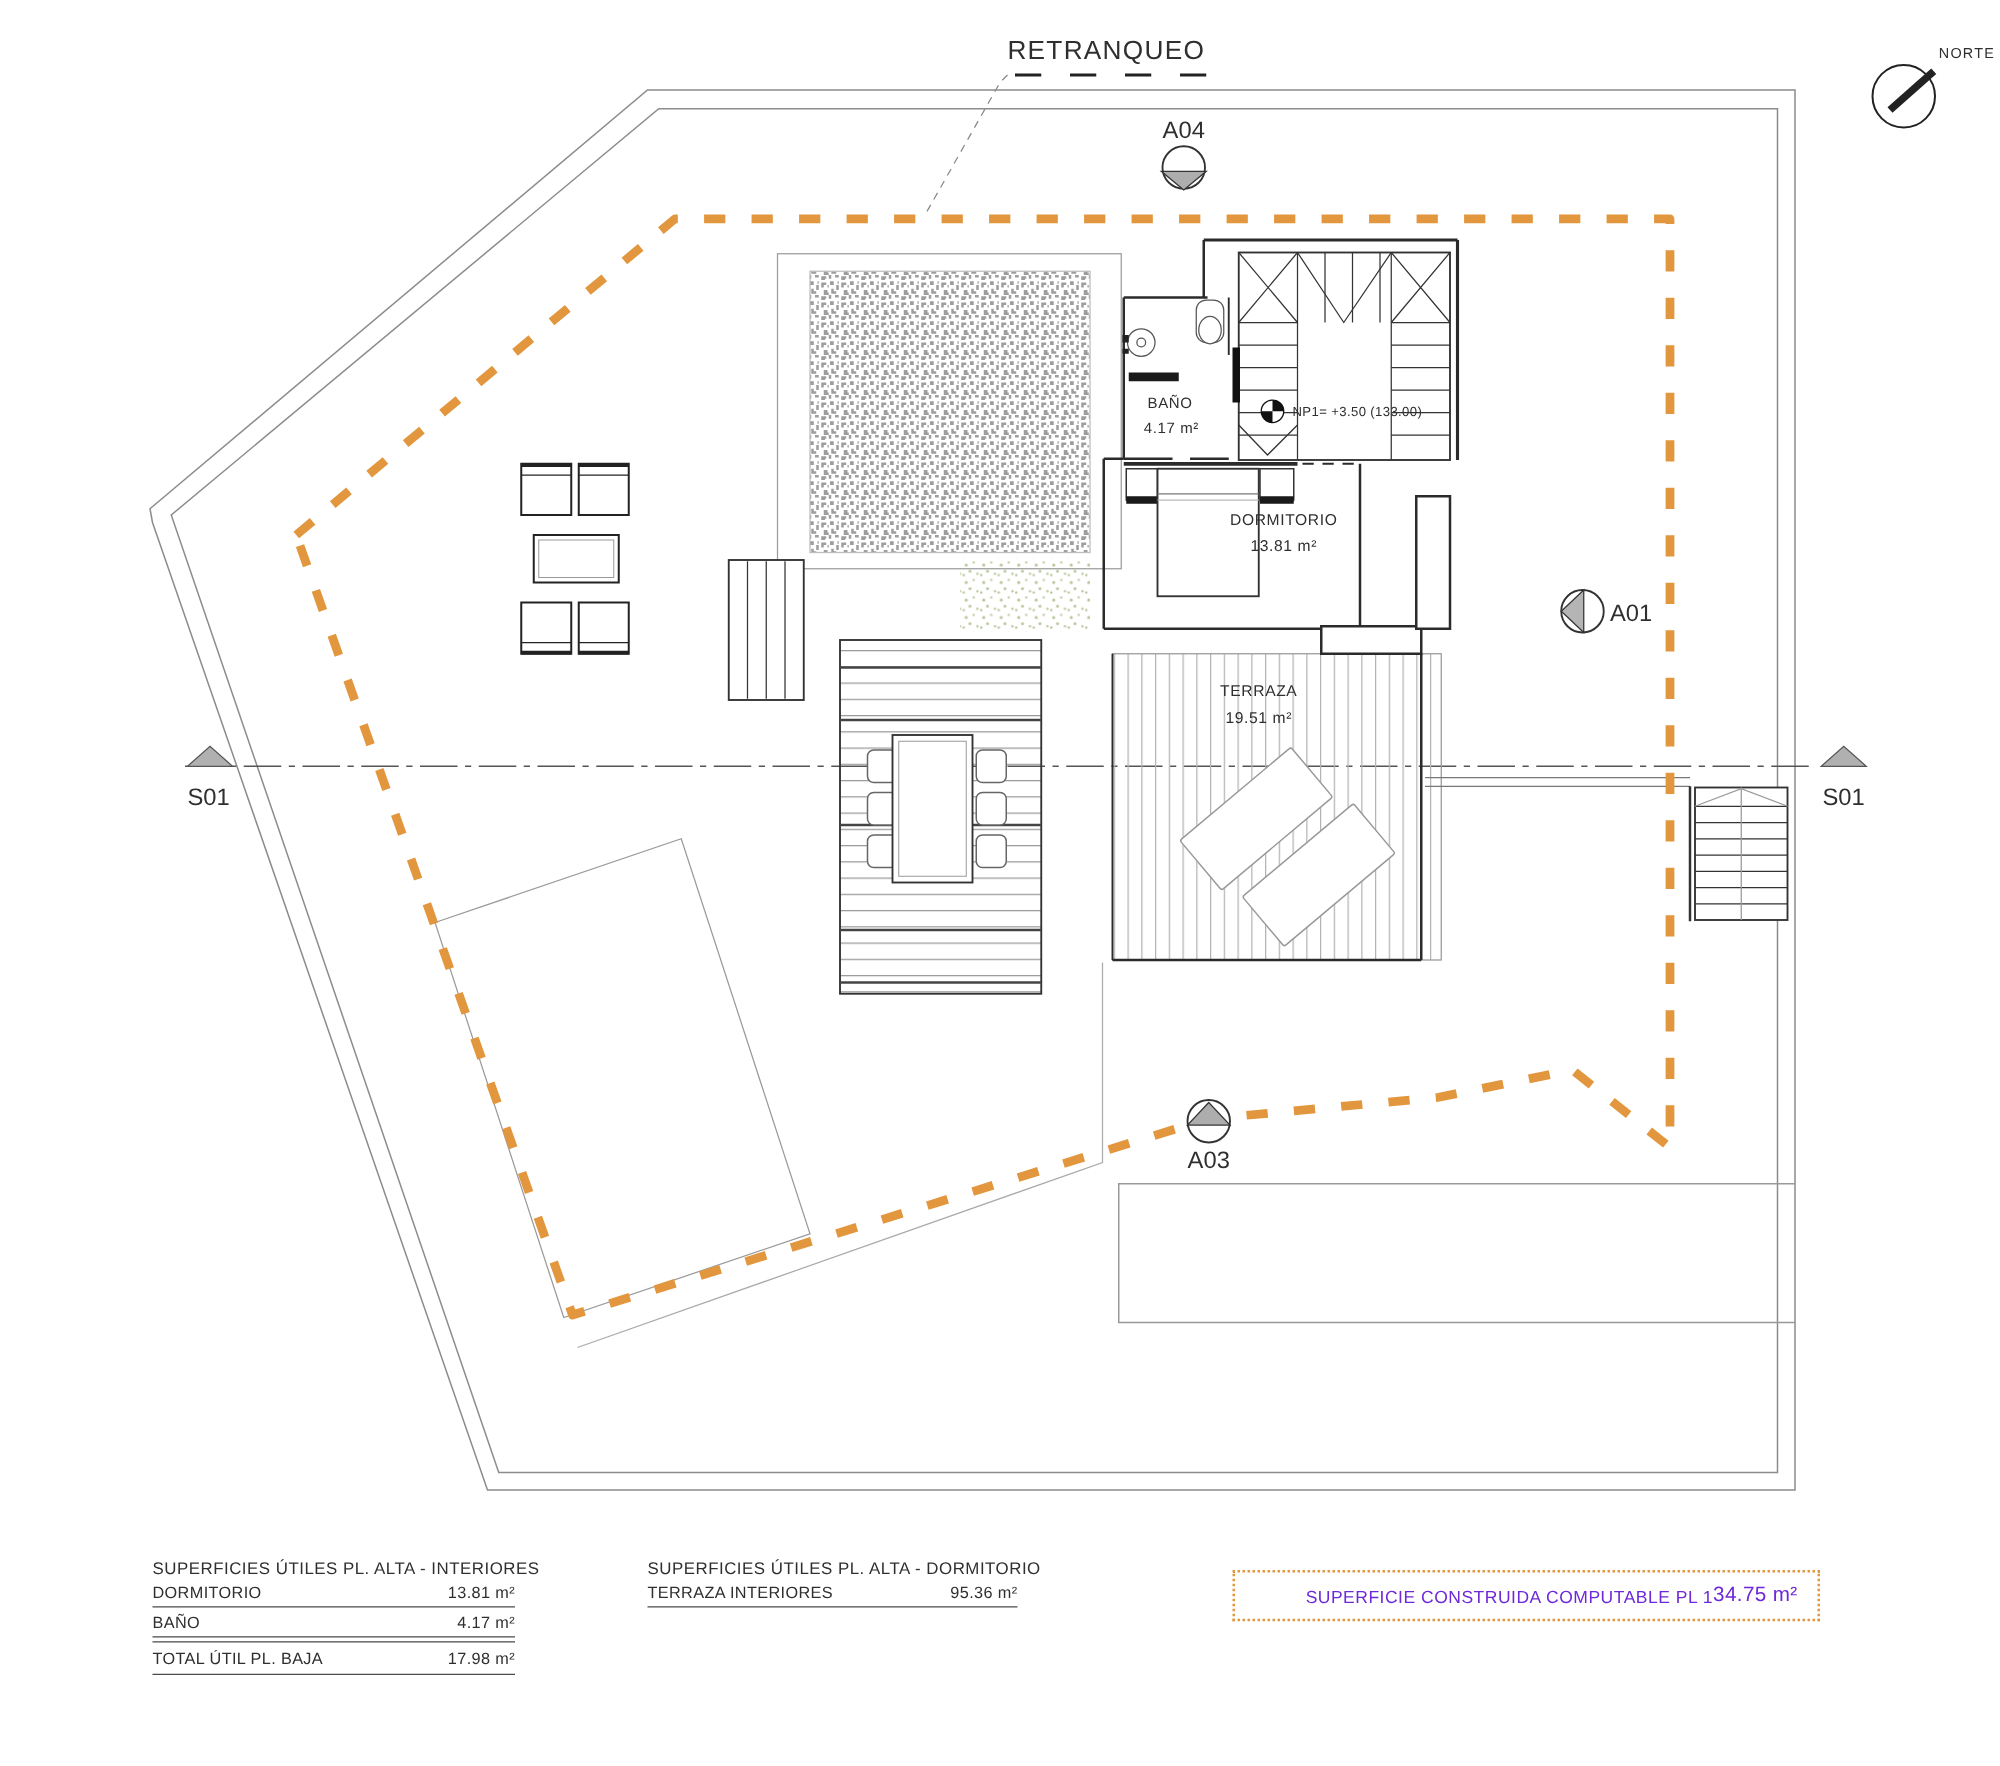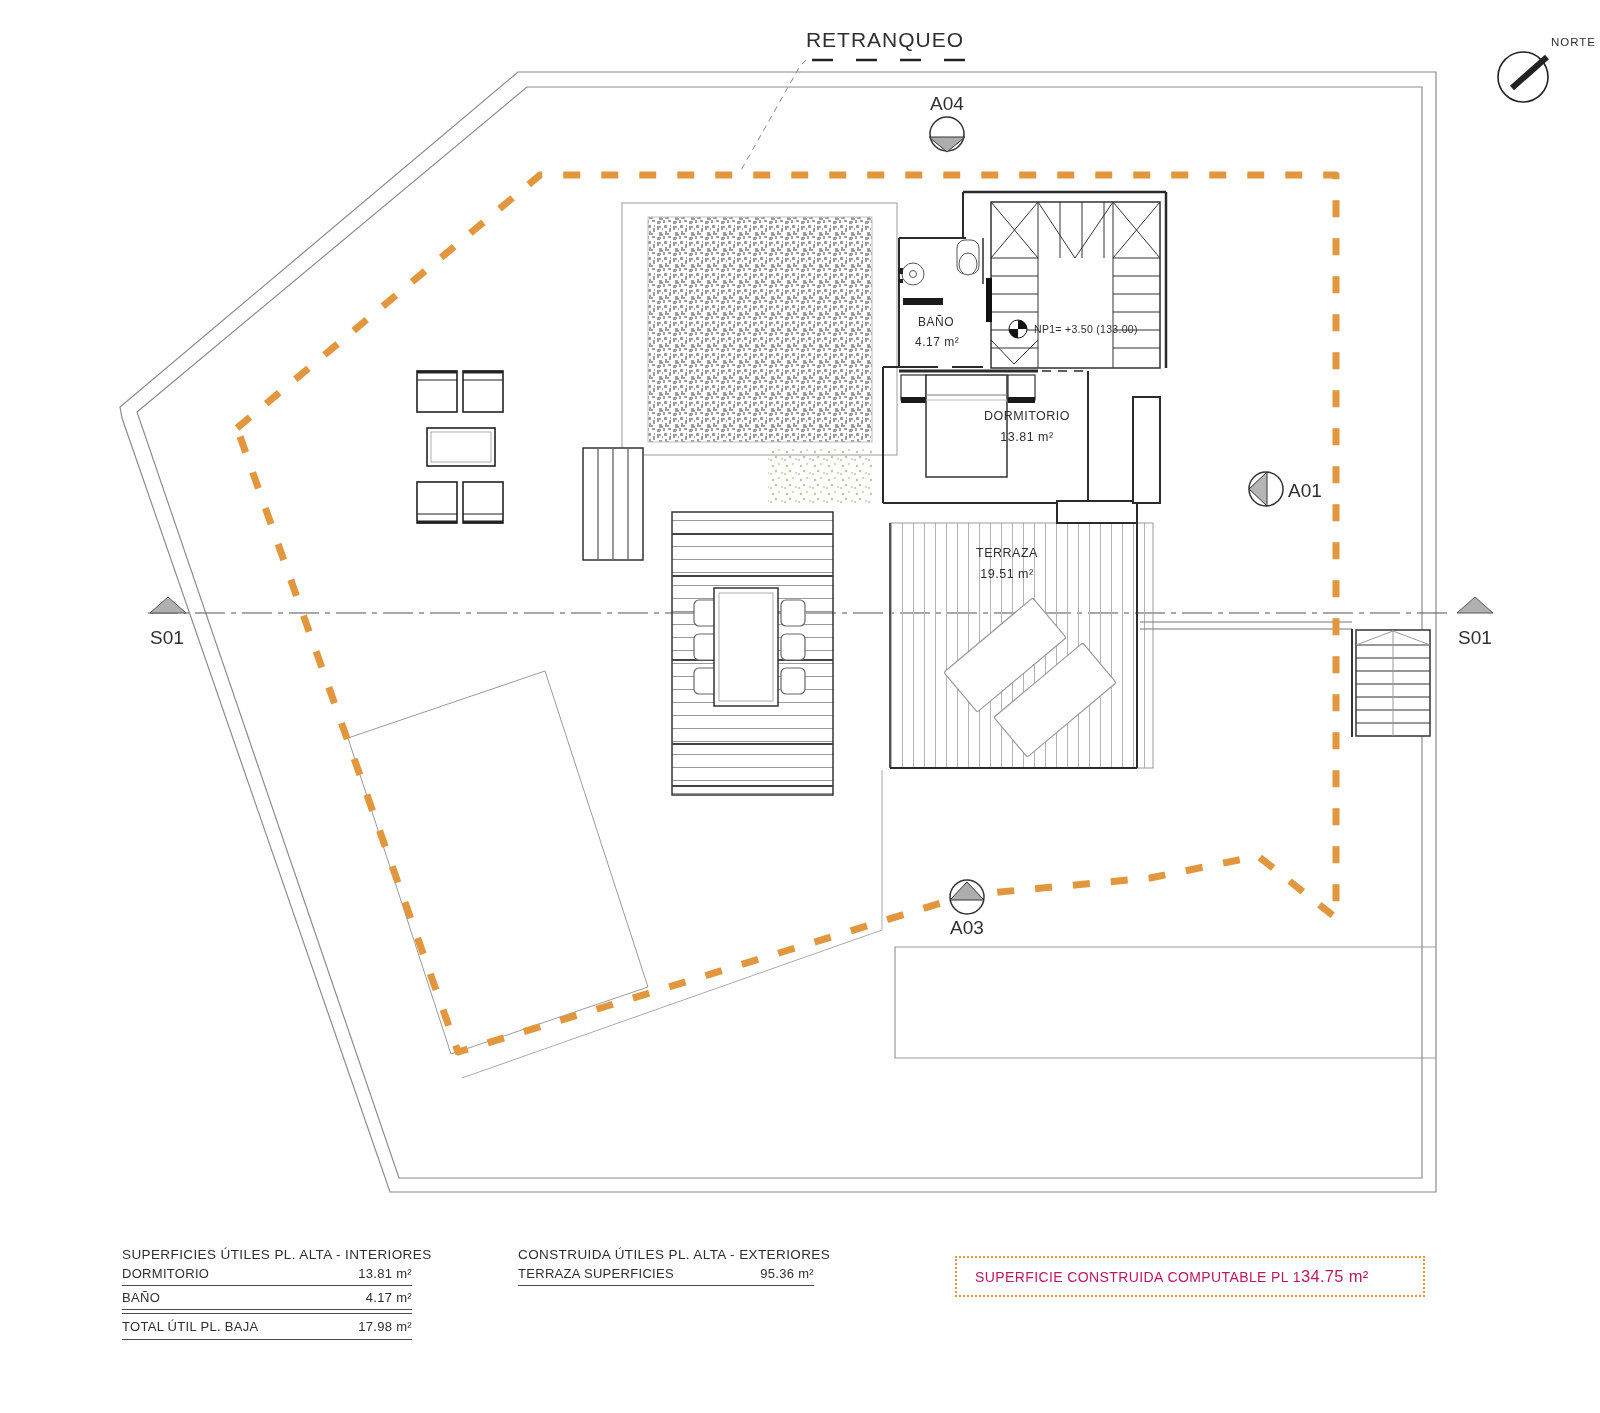--- a/index.html
+++ b/index.html
@@ -9,23 +9,23 @@
   .tables-layer{position:absolute;left:0;top:0;width:100%;height:100%;pointer-events:none;}
   .area-table{position:absolute;color:#2f2f2f;}
   .tbl-title{font-size:13.5px;letter-spacing:.4px;color:#2f2f2f;white-space:nowrap;}
   .tbl-row{display:flex;justify-content:space-between;align-items:flex-end;
            border-bottom:1.5px solid #4a4a4a;padding:4px 0 4px;font-size:13px;letter-spacing:.3px;}
   .tbl-total{display:flex;justify-content:space-between;align-items:flex-end;margin-top:3px;
            border-top:1.5px solid #4a4a4a;border-bottom:1.5px solid #4a4a4a;padding:5px 0 5px;
            font-size:13px;letter-spacing:.3px;}
   .t1{left:122px;top:1247px;width:290px;}
   .t2{left:518px;top:1247px;width:296px;}
-  .computable-box{position:absolute;left:955px;top:1256px;width:470px;height:41px;
+  .computable-box{position:absolute;left:986px;top:1256px;width:470px;height:41px;
            border:2px dotted #E2963D;box-sizing:border-box;display:flex;align-items:center;
-           justify-content:flex-start;padding:0 16px 0 18px;color:#be185d;}
+           justify-content:flex-end;padding:0 16px 0 18px;color:#6d28d9;}
   .computable-box .lbl{font-size:14px;letter-spacing:.4px;}
   .computable-box .val{font-size:16.5px;letter-spacing:.3px;}
 </style>
 </head>
 <body>
 
 <div class="sheet">
 <svg width="1600" height="1413" viewBox="0 0 1600 1413">
   <defs>
     <pattern id="gravel" width="16" height="16" patternUnits="userSpaceOnUse">
@@ -258,23 +258,23 @@
       <span>BAÑO</span>
       <span>4.17 m²</span>
     </div>
     <div class="tbl-total">
       <span>TOTAL ÚTIL PL. BAJA</span>
       <span>17.98 m²</span>
     </div>
   </div>
 
   <div class="area-table t2">
-    <div class="tbl-title">CONSTRUIDA ÚTILES PL. ALTA - EXTERIORES</div>
+    <div class="tbl-title">SUPERFICIES ÚTILES PL. ALTA - DORMITORIO</div>
     <div class="tbl-row">
-      <span>TERRAZA SUPERFICIES</span>
+      <span>TERRAZA INTERIORES</span>
       <span>95.36 m²</span>
     </div>
   </div>
 
   <div class="computable-box">
     <span class="lbl">SUPERFICIE CONSTRUIDA COMPUTABLE PL 1</span>
     <span class="val">34.75 m²</span>
   </div>
 </div>
 </div>

